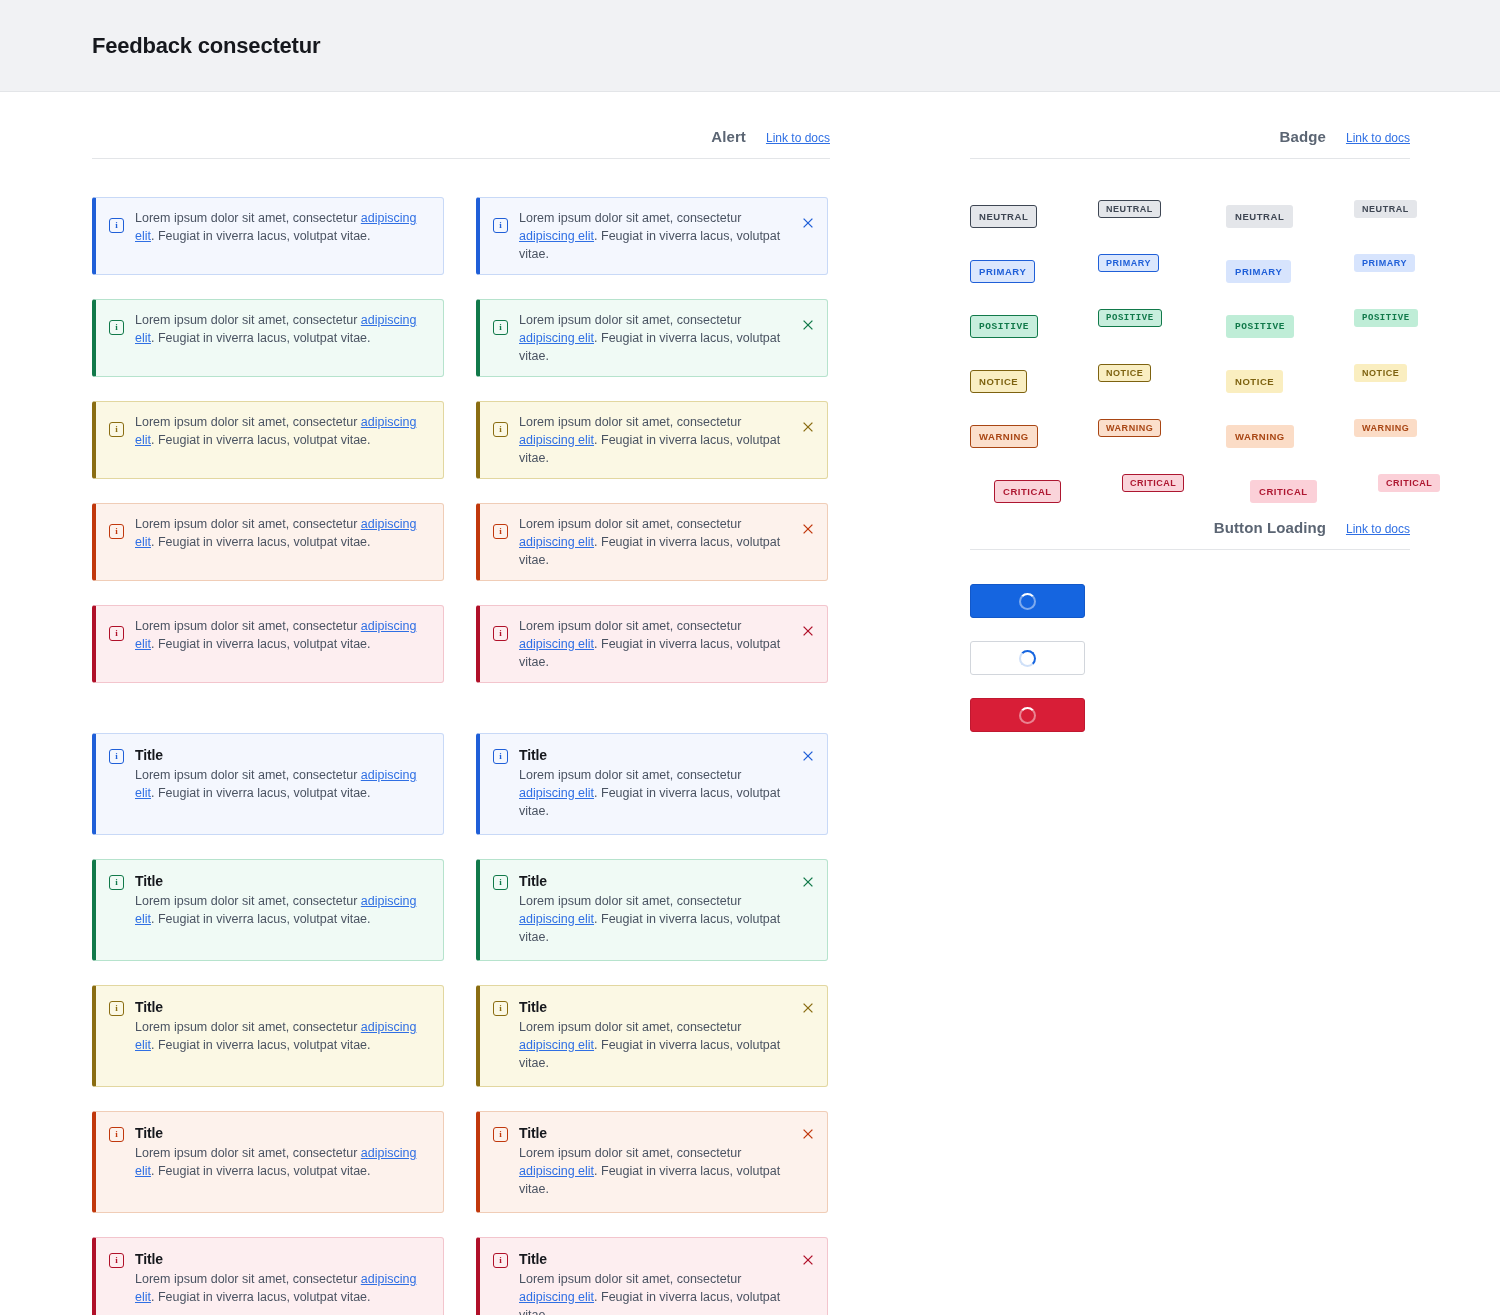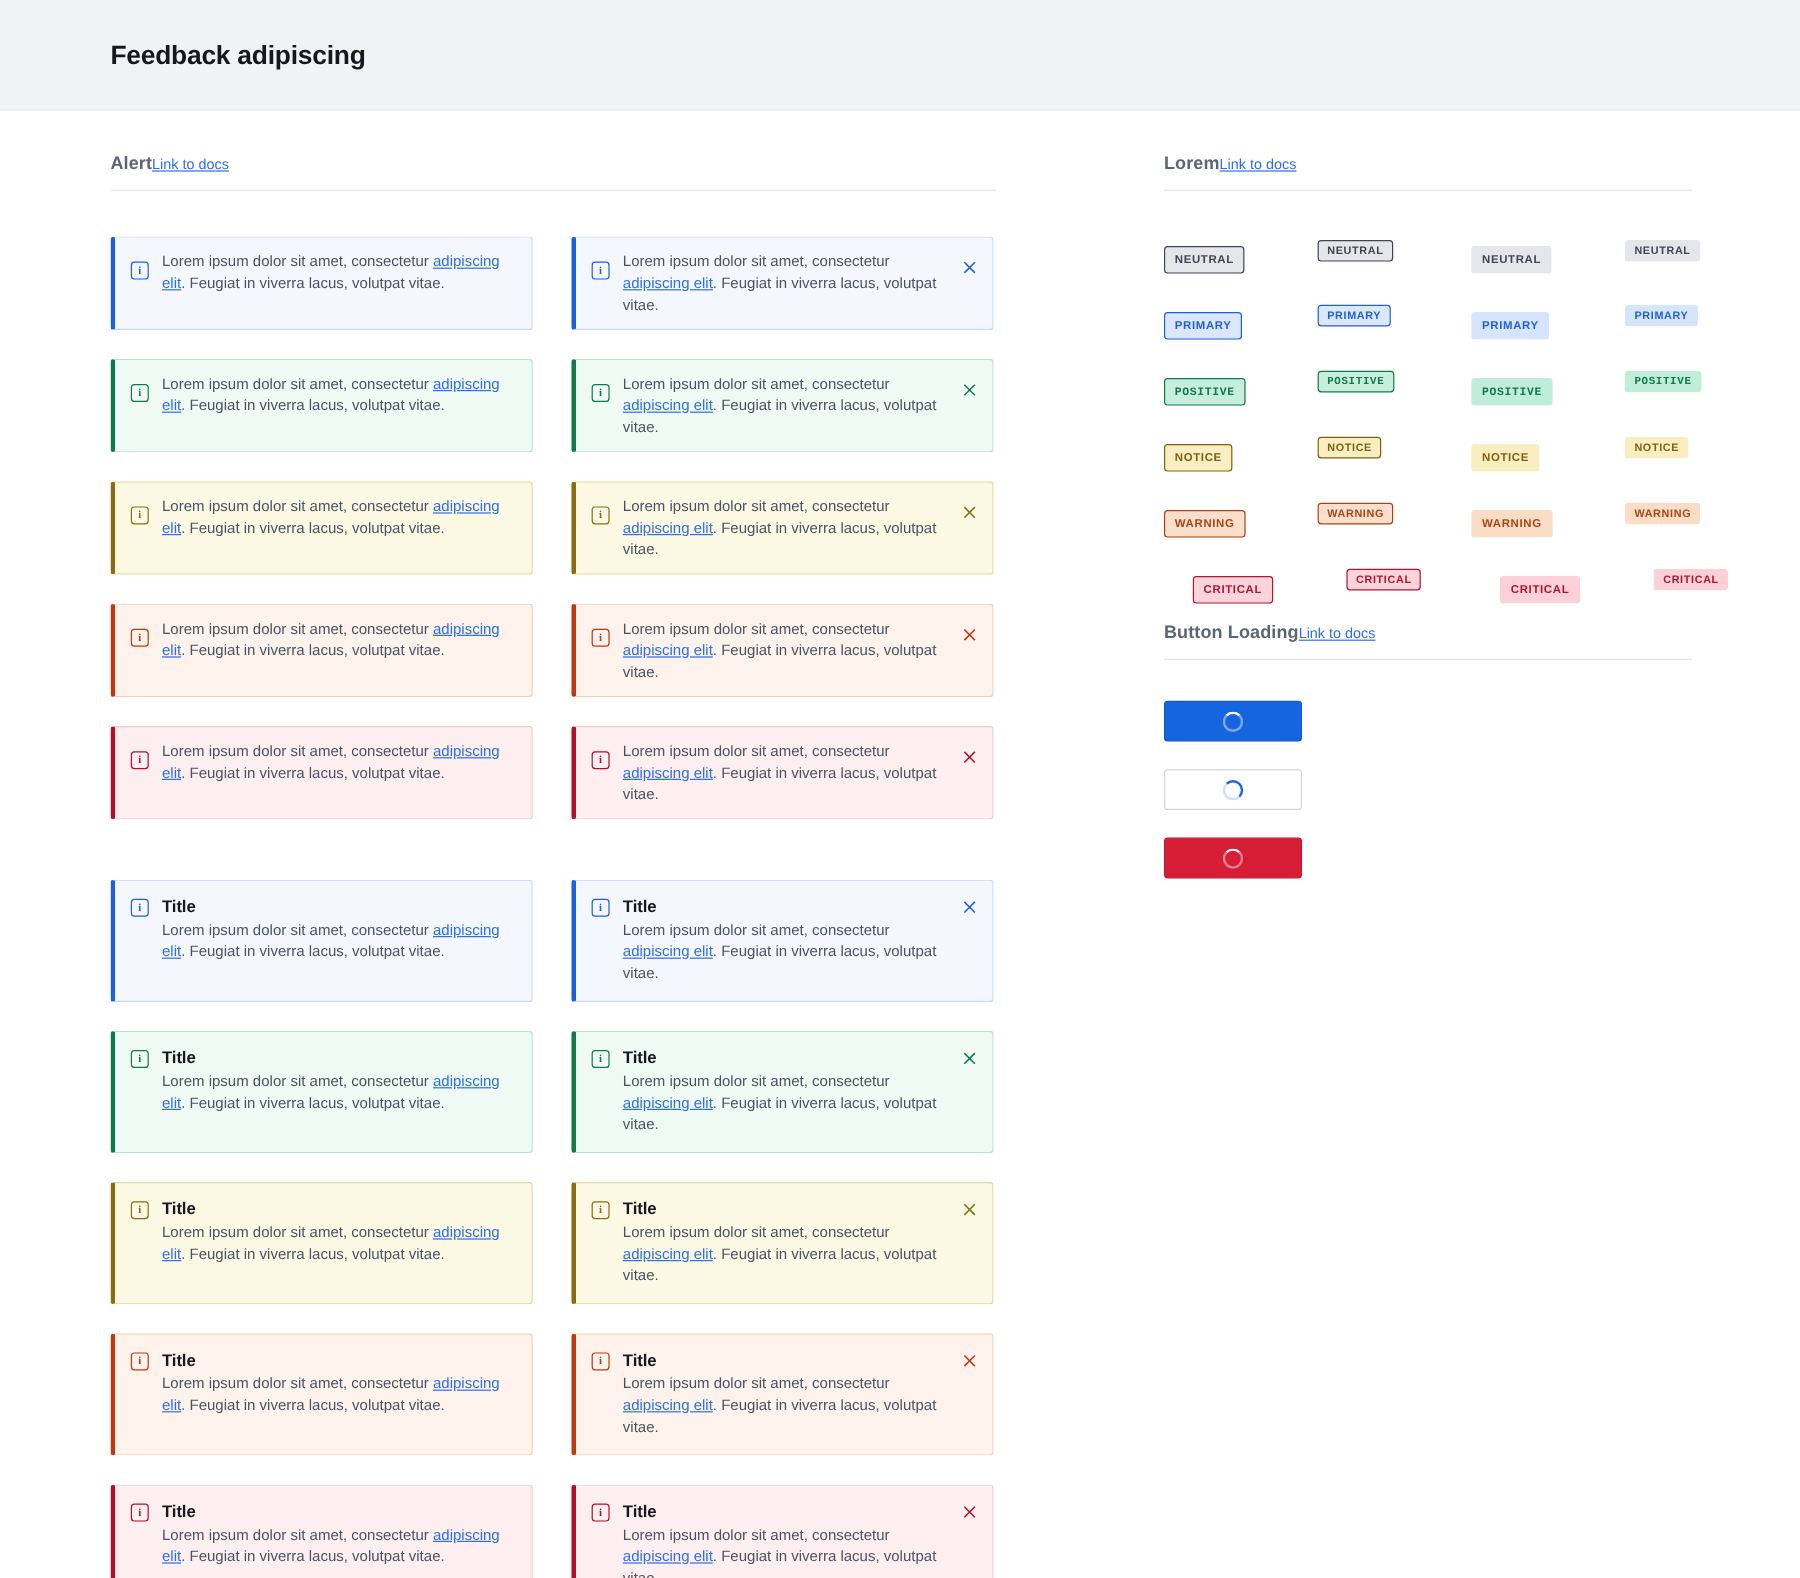--- a/index.html
+++ b/index.html
@@ -35,23 +35,24 @@
     padding: 36px 92px 0 92px;
     gap: 0;
   }
   .col-left  { width: 738px; flex: 0 0 738px; }
   .col-right { width: 440px; flex: 0 0 440px; margin-left: 140px; }
 
   
   .section-head {
     display: flex;
     align-items: baseline;
-    justify-content: flex-start;
+    justify-content: flex-end;
     border-bottom: 1px solid #e3e5e8;
     padding-bottom: 13px;
+    gap: 20px;
   }
   .section-title {
     font-size: 15px;
     font-weight: bold;
     color: #5b6573;
     letter-spacing: 0.1px;
   }
   .docs-link {
     font-size: 12px;
     color: #2f6fe4;
@@ -205,21 +206,21 @@
     border: 2px solid;
   }
   .solid-primary  .spinner { border-color: rgba(255,255,255,.45); border-top-color: #ffffff; }
   .outline        .spinner { border-color: #cfe0f8; border-top-color: #1565e0; border-right-color:#1565e0; }
   .solid-critical .spinner { border-color: rgba(255,255,255,.45); border-top-color: #ffffff; }
 </style>
 </head>
 <body>
 
 <div class="page-header">
-  <div class="page-title">Feedback adipiscing</div>
+  <div class="page-title">Feedback consectetur</div>
 </div>
 
 <div class="page-body">
 
   <div class="col-left">
 
     <div class="section-head">
       <span class="section-title">Alert</span>
       <span class="docs-link">Link to docs</span>
     </div>
@@ -417,21 +418,21 @@
               <path d="M2.6 2.6 L11.4 11.4 M11.4 2.6 L2.6 11.4" stroke="currentColor" stroke-width="1.3" fill="none"></path>
             </svg>
           </span>
       </div>
     </div>
   </div>
 
   <div class="col-right">
 
     <div class="section-head">
-      <span class="section-title">Lorem</span>
+      <span class="section-title">Badge</span>
       <span class="docs-link">Link to docs</span>
     </div>
 
     <div class="badge-grid">
 
       <div class="badge-col">
         <div class="badge-cell">
             <span class="badge lg bordered b-neutral">NEUTRAL</span>
           </div>
         <div class="badge-cell">

